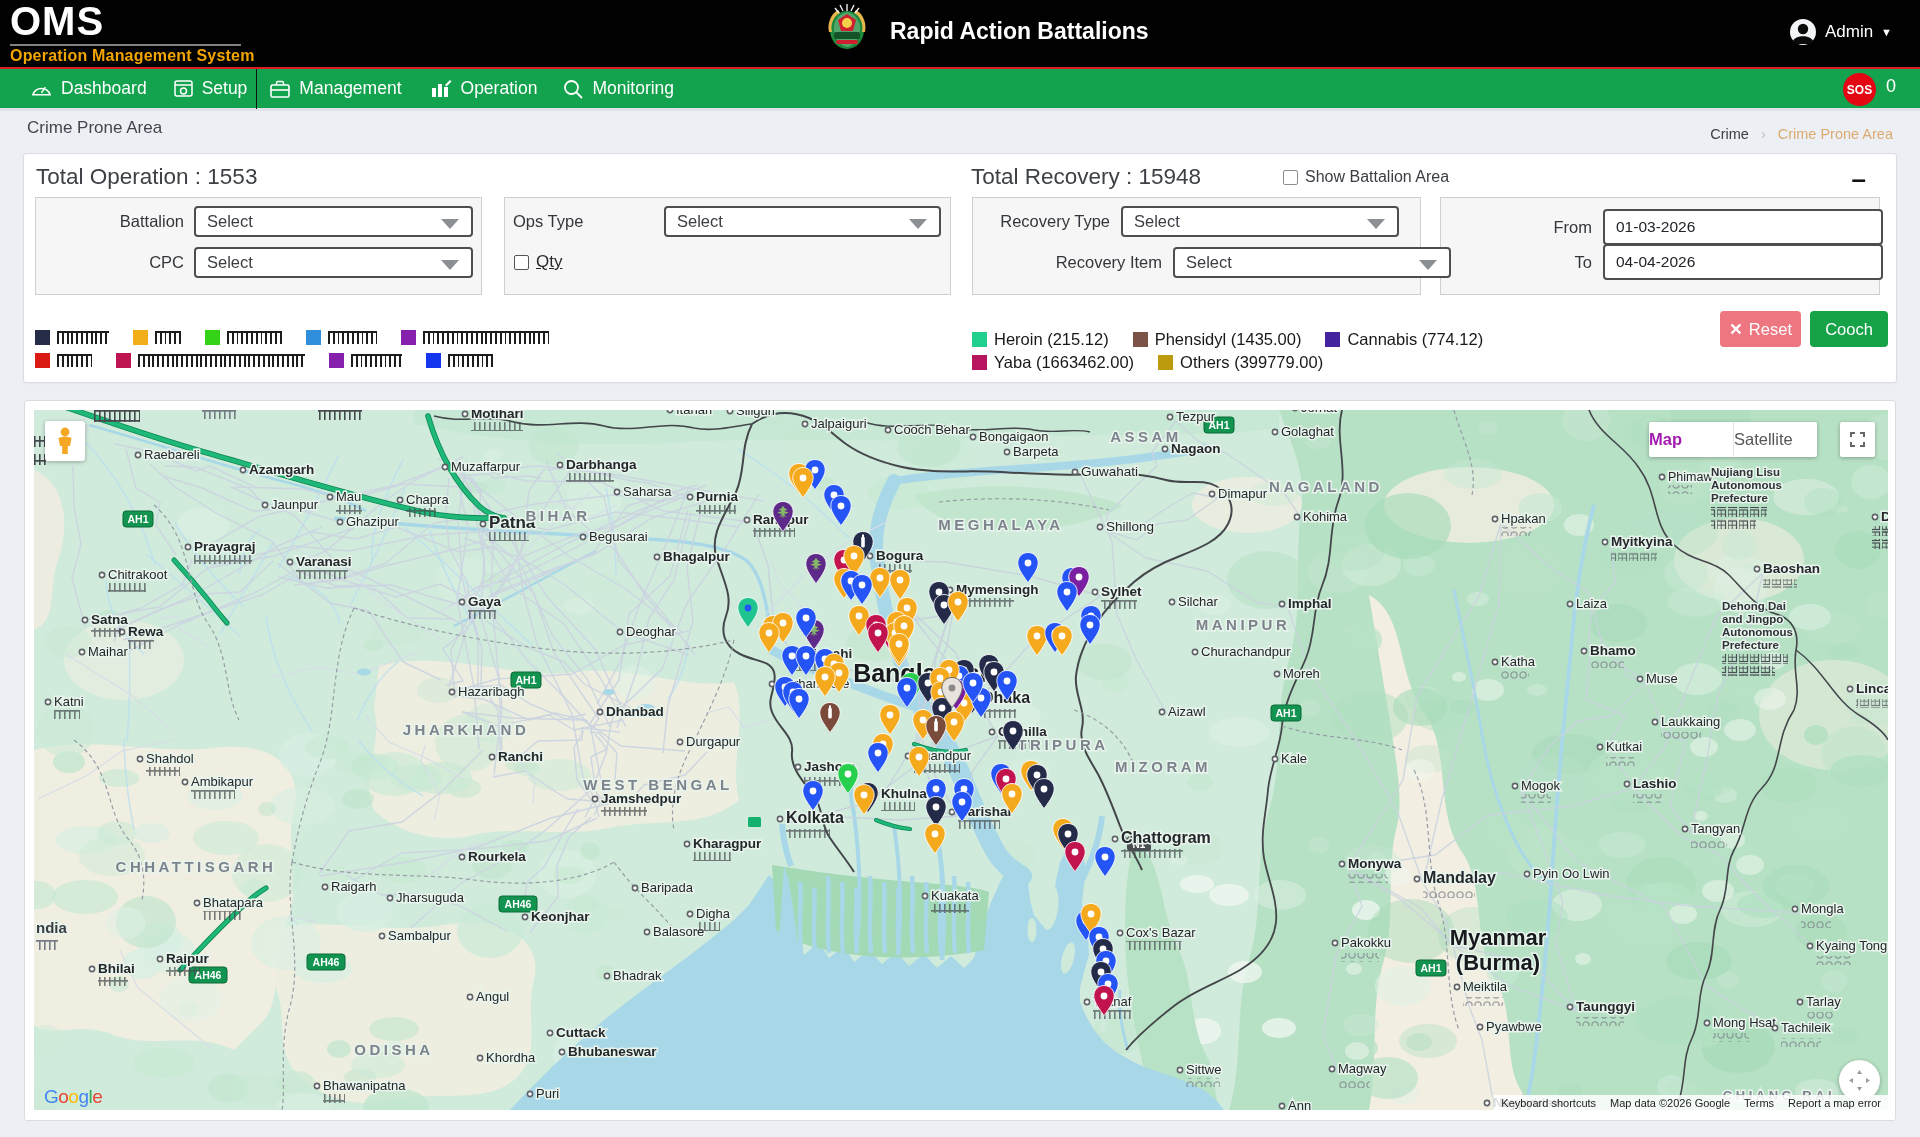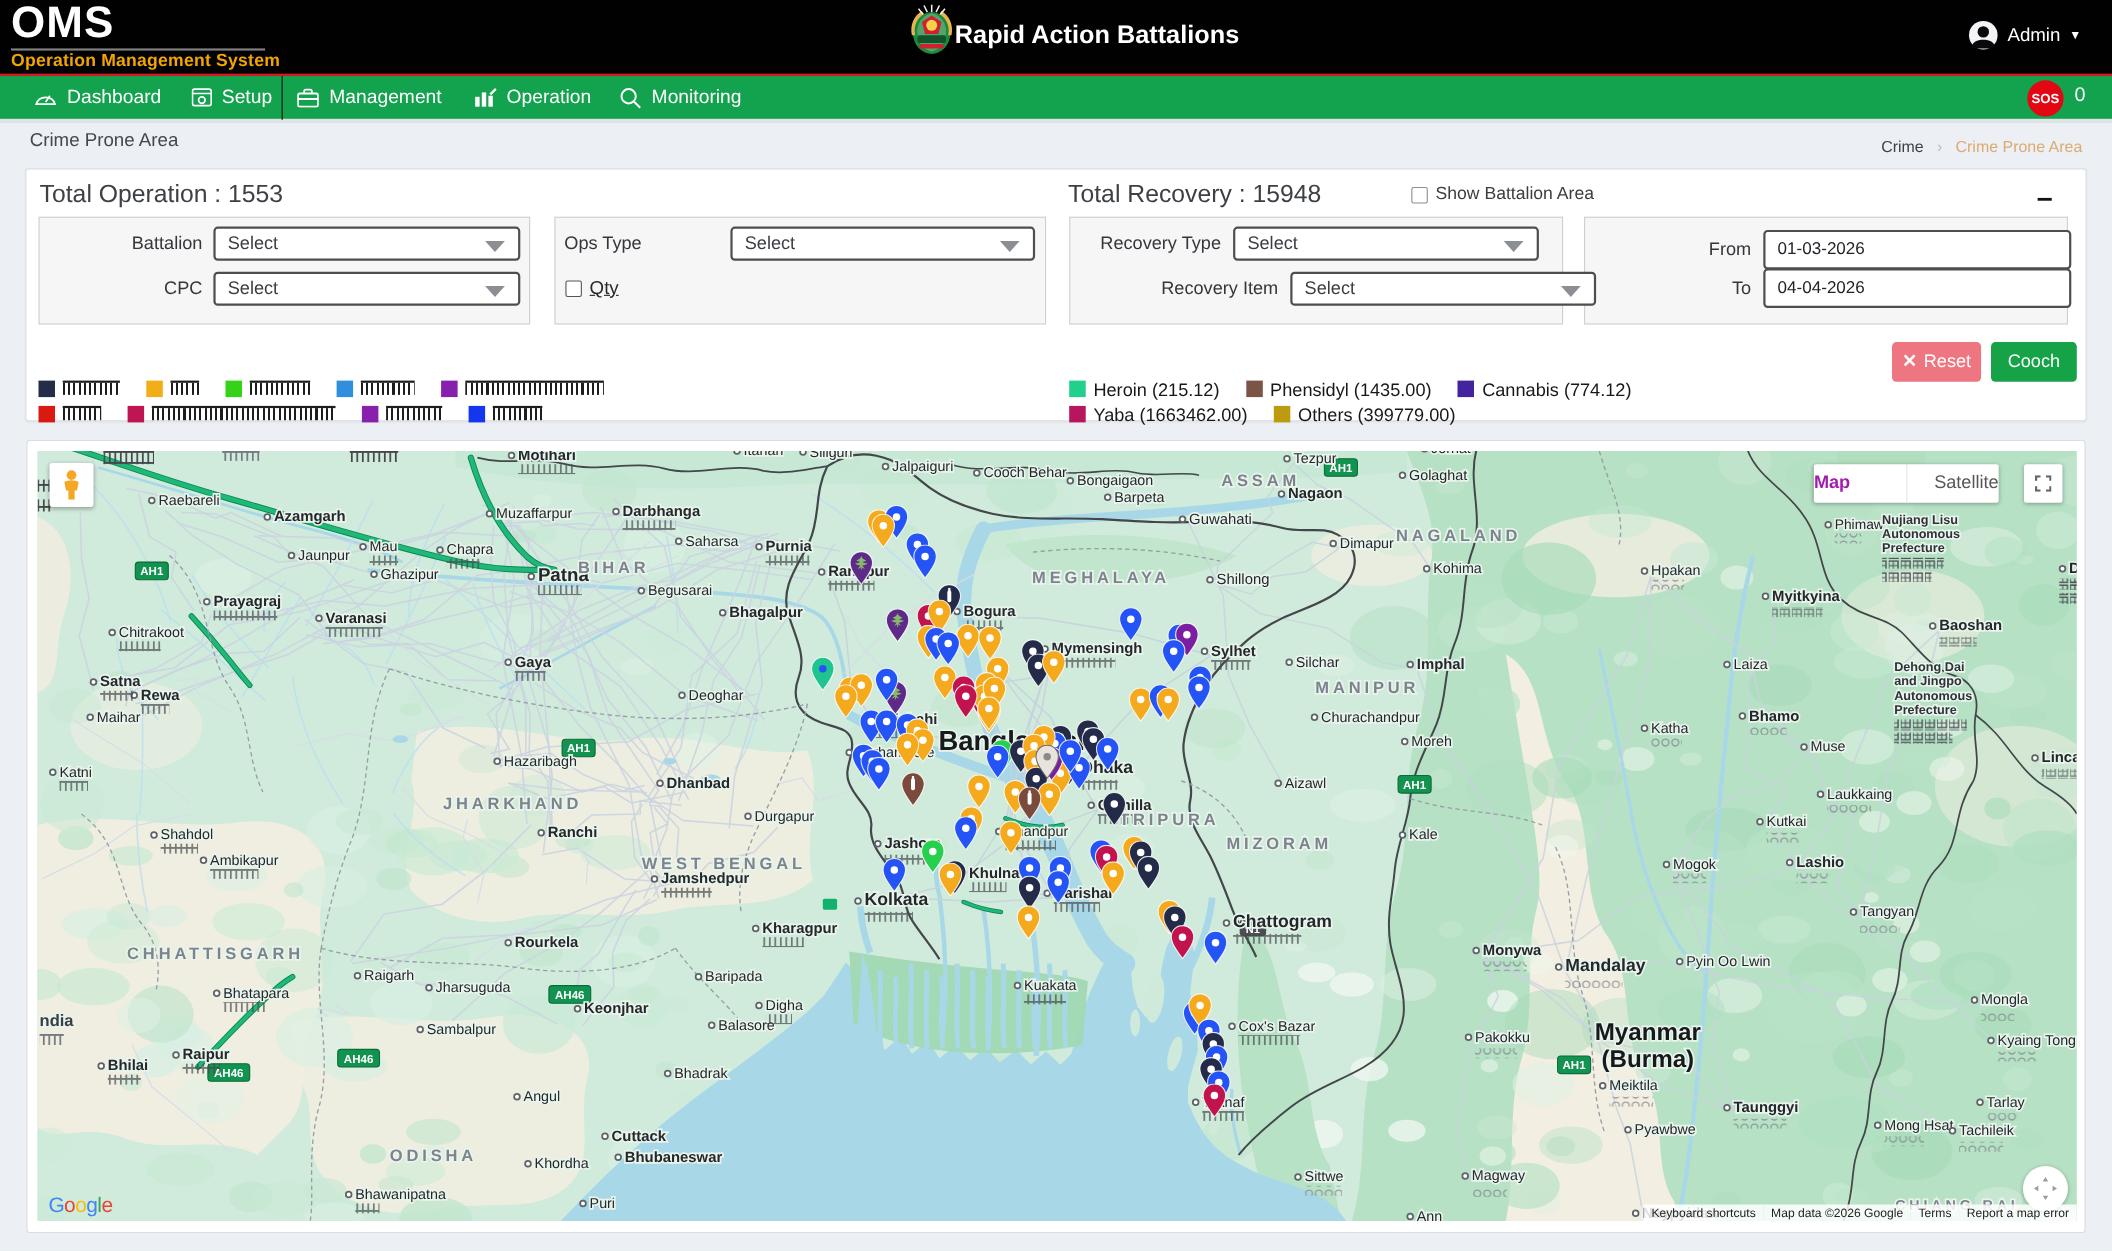--- a/index.html
+++ b/index.html
@@ -4,21 +4,21 @@
 <style>
 *{margin:0;padding:0;box-sizing:border-box;}
 html,body{width:1920px;height:1137px;overflow:hidden;font-family:"Liberation Sans",sans-serif;background:#eceff3;}
 
 .topbar{position:absolute;left:0;top:0;width:1920px;height:69px;background:#010101;border-bottom:2px solid #e01b24;z-index:5;}
 .logo{position:absolute;left:10px;top:2px;}
 .logo .oms{font-size:40px;font-weight:bold;color:#fff;letter-spacing:1px;line-height:42px;margin-top:-2px;}
 .logo .lrule{width:231px;height:2px;background:#808080;margin-top:2px;}
 .logo .sub{color:#f2a500;font-weight:bold;font-size:16px;margin-top:1px;letter-spacing:.2px;}
 .titlewrap{position:absolute;left:826px;top:4px;display:flex;align-items:center;}
-.titlewrap .rabtitle{color:#fff;font-weight:bold;font-size:23px;margin-top:8px;}
+.titlewrap .rabtitle{color:#fff;font-weight:bold;font-size:23px;margin-left:22px;margin-top:8px;}
 .adminwrap{position:absolute;right:28px;top:18px;display:flex;align-items:center;color:#fff;font-size:17px;}
 .adminwrap .car{margin-left:8px;font-size:11px;}
 
 .nav{position:absolute;left:0;top:69px;width:1920px;height:42px;background:#13a24d;display:flex;align-items:center;color:#fff;border-bottom:3px solid #dfe3e8;}
 .nav .item{display:flex;align-items:center;font-size:17.5px;}
 .nav .item svg{margin:0 9px 0 0;}
 .nav .sep{width:1px;height:41px;background:#111;}
 .sos{position:absolute;right:44px;top:4px;width:33px;height:33px;border-radius:50%;background:#e30613;color:#fff;font-weight:bold;font-size:12px;display:flex;align-items:center;justify-content:center;}
 .soszero{position:absolute;right:24px;top:7px;color:#fff;font-size:18px;}
 
@@ -40,21 +40,21 @@
 .gb3{left:948px;width:449px;}
 .gb4{left:1416px;width:440px;}
 .frow{position:absolute;display:flex;align-items:center;}
 .flab{font-size:16.5px;color:#33363b;text-align:right;}
 .sel{background:#fff;border:2px solid #4e4e4e;border-radius:4px;height:31px;display:flex;align-items:center;padding-left:11px;font-size:16.5px;color:#3a3d42;position:relative;}
 .sel .car{position:absolute;right:12px;top:11px;width:0;height:0;border-left:9px solid transparent;border-right:9px solid transparent;border-top:10px solid #8b8f94;}
 .inp{background:#fff;border:2px solid #4e4e4e;border-radius:4px;height:36px;display:flex;align-items:center;padding-left:11px;font-size:15.5px;color:#212428;}
 
 .leg{position:absolute;display:flex;align-items:center;font-size:16.5px;color:#17181a;}
 .leg .sq{width:15px;height:15px;display:inline-block;margin-right:7px;}
-.leg .it{display:flex;align-items:flex-start;margin-right:24px;margin-top:16px;}
+.leg .it{display:flex;align-items:center;margin-right:24px;}
 
 .bn{display:inline-block;height:13px;border-top:2.2px solid #1c1d1f;background:repeating-linear-gradient(90deg,#1c1d1f 0 1.9px,transparent 1.9px 4.8px);vertical-align:-2px;}
 
 .btn{position:absolute;top:157px;height:36px;border-radius:4px;color:#fff;font-size:16.5px;display:flex;align-items:center;justify-content:center;}
 .btnreset{left:1696px;width:81px;background:#ee7680;}
 .btnsearch{left:1786px;width:78px;background:#16a348;}
 
 .mcard{left:24px;top:400px;width:1872px;height:721px;}
 .mapbox{position:absolute;left:9px;top:9px;width:1854px;height:700px;background:#d5eddf;overflow:hidden;}
 </style>
@@ -1562,21 +1562,21 @@
 </g>
 </svg>
 <div style="position:absolute;left:11px;top:11px;width:40px;height:40px;background:#fff;border-radius:3px;box-shadow:0 1px 4px rgba(0,0,0,.3);display:flex;align-items:center;justify-content:center;">
 <svg width="20" height="28" viewBox="0 0 20 28">
           <circle cx="10" cy="5" r="4.4" fill="#f5a623"></circle>
           <path d="M3.5 11 Q10 8 16.5 11 L15 19 L12.8 19 L12.8 27 L7.2 27 L7.2 19 L5 19 Z" fill="#f5a623"></path>
         </svg>
       </div>
 <div style="position:absolute;left:1615px;top:12px;width:168px;height:35px;background:#fff;border-radius:2px;box-shadow:0 1px 4px rgba(0,0,0,.3);display:flex;align-items:center;font-size:16.5px;">
 <div style="width:84px;color:#a21caf;font-weight:bold;">Map</div>
-<div style="width:84px;text-align:right;color:#565656;border-left:1px solid #e6e6e6;height:35px;line-height:35px;">Satellite</div>
+<div style="width:84px;text-align:left;color:#565656;border-left:1px solid #e6e6e6;height:35px;line-height:35px;">Satellite</div>
       </div>
 <div style="position:absolute;left:1806px;top:12px;width:35px;height:35px;background:#fff;border-radius:2px;box-shadow:0 1px 4px rgba(0,0,0,.3);display:flex;align-items:center;justify-content:center;">
 <svg width="15" height="15" viewBox="0 0 15 15" fill="none" stroke="#666" stroke-width="2">
           <path d="M1 5 V1 H5 M10 1 H14 V5 M14 10 V14 H10 M5 14 H1 V10"></path>
         </svg>
       </div>
 <div style="position:absolute;left:1805px;top:650px;width:41px;height:41px;background:#fff;border-radius:50%;box-shadow:0 1px 4px rgba(0,0,0,.3);display:flex;align-items:center;justify-content:center;">
 <svg width="23" height="23" viewBox="0 0 23 23" fill="#9b9b9b">
           <path d="M11.5 1 L14 5 H9 Z M11.5 22 L9 18 H14 Z M1 11.5 L5 9 V14 Z M22 11.5 L18 14 V9 Z"></path>
         </svg>

